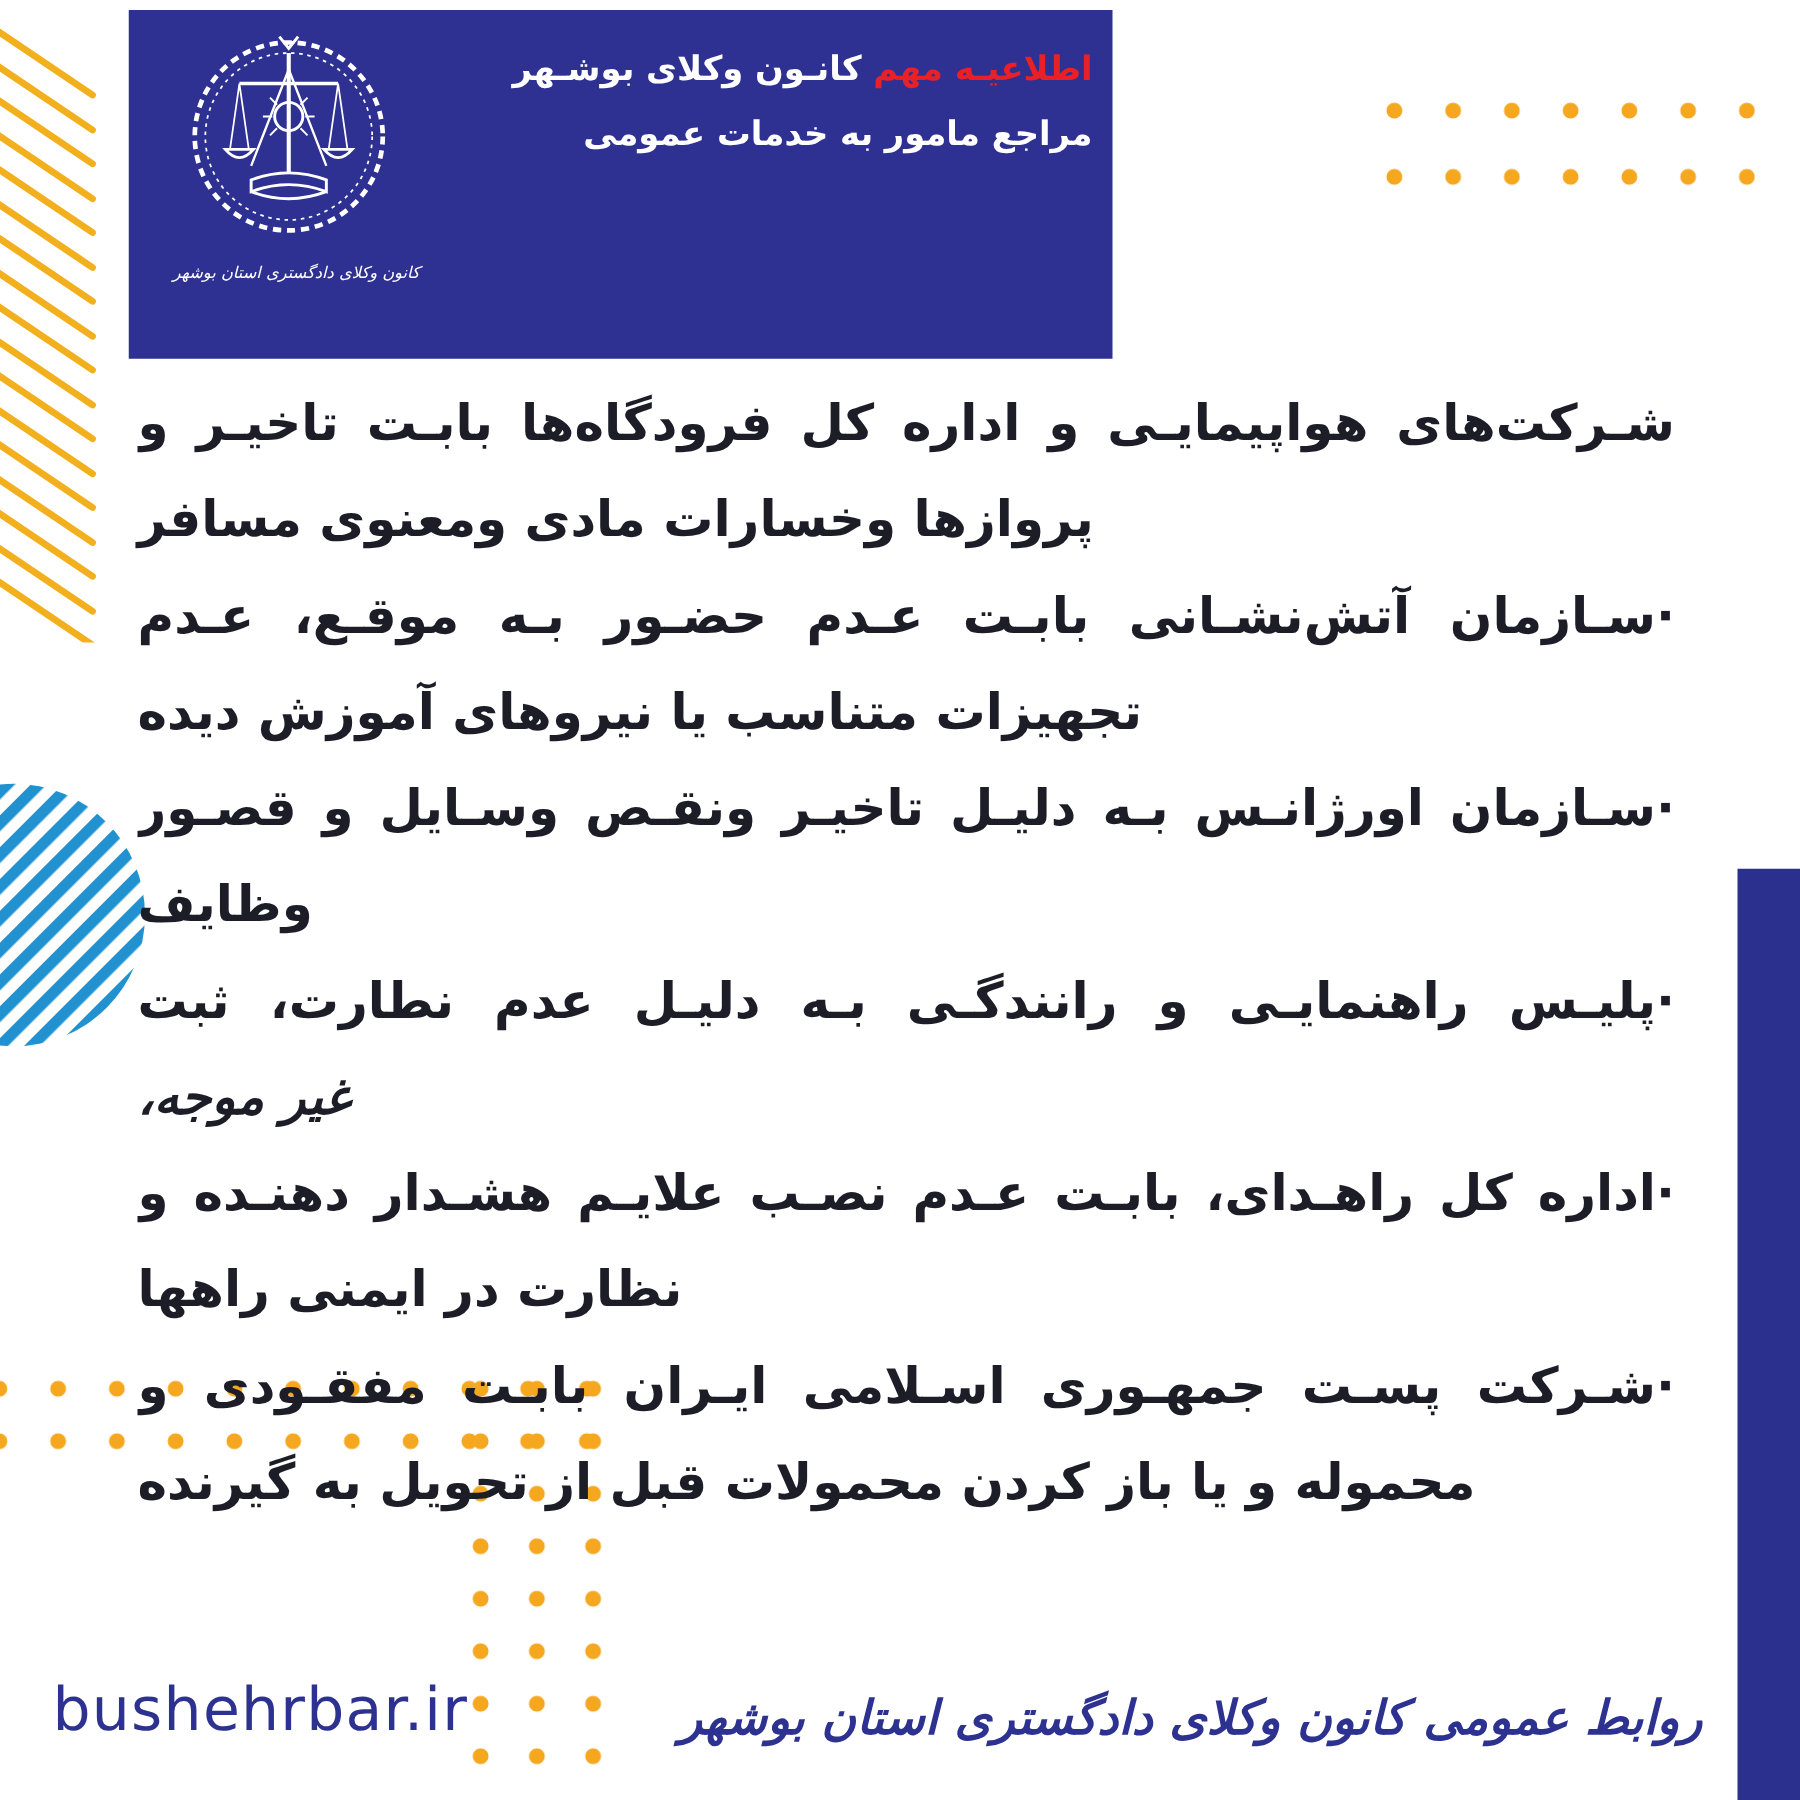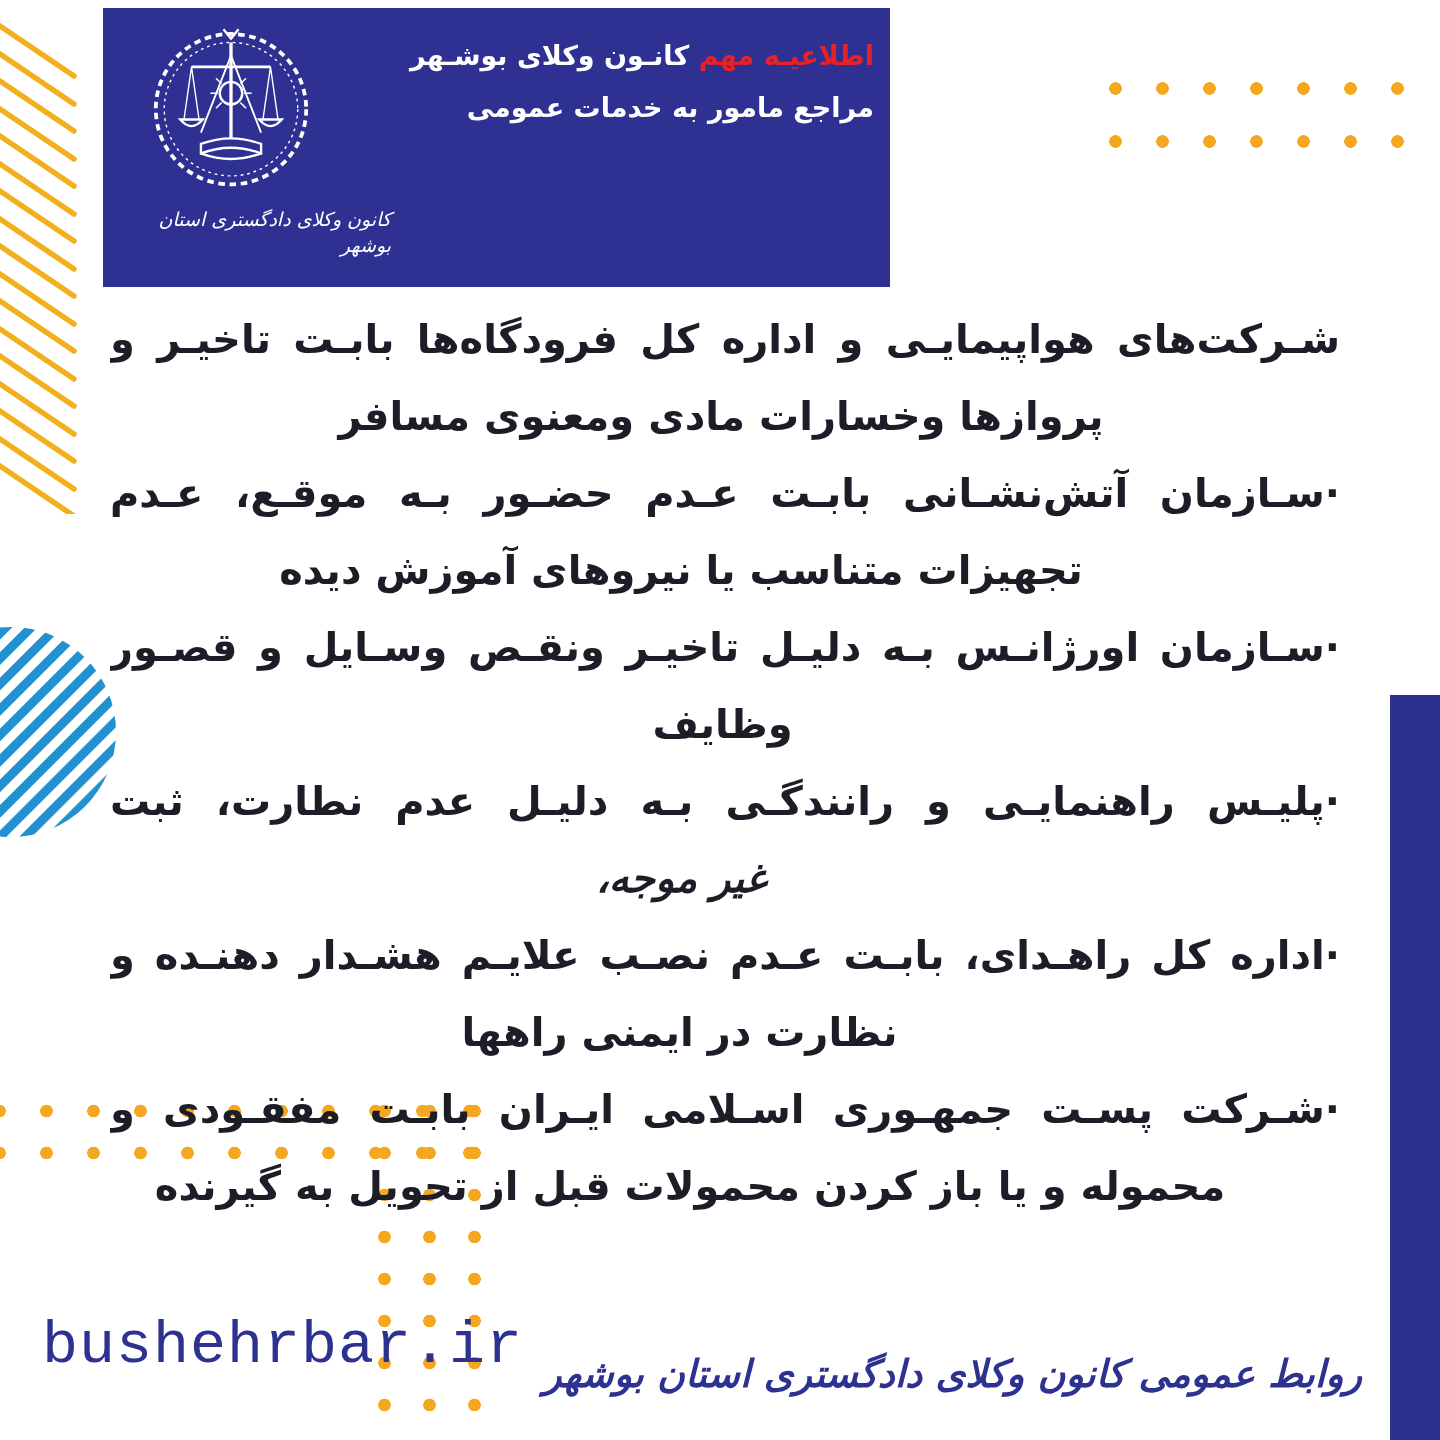--- a/index.html
+++ b/index.html
@@ -30,45 +30,45 @@
     position:absolute;left:1390px;top:695px;width:50px;height:745px;
     background:#2b2f8e;z-index:2;
   }
   
   .header-box{
     position:absolute;left:103px;top:8px;width:787px;height:279px;
     background:#2e3192;z-index:3;
   }
   .logo-emblem{position:absolute;left:28px;top:10px;width:200px;height:188px;}
   .logo-caption{
-    position:absolute;left:0px;top:198px;width:268px;text-align:right;
-    color:#ffffff;font-size:19px;font-style:italic;direction:rtl;line-height:26px;padding-left:20px;
+    position:absolute;left:0px;top:198px;width:268px;text-align:center;
+    color:#ffffff;font-size:13px;font-style:italic;direction:rtl;line-height:26px;
   }
   .header-text{
     position:absolute;top:22px;right:16px;width:560px;
     direction:rtl;text-align:right;color:#ffffff;
     font-weight:bold;font-size:27px;line-height:52px;white-space:nowrap;
   }
   .header-text .red{color:#e82127;}
   
   .main-text{
     position:absolute;left:110px;top:303px;width:1230px;z-index:3;
     direction:rtl;color:#1d1d27;font-weight:bold;font-size:40px;
   }
-  .t-line{height:77px;line-height:72px;text-align:center;white-space:nowrap;}
+  .t-line{height:77px;line-height:72px;text-align:left;white-space:nowrap;}
   .t-line.full{
     white-space:normal;text-align:justify;text-align-last:justify;
     text-justify:inter-word;overflow:hidden;
   }
   .m8{margin-right:8px;}  .m58{margin-right:88px;} .m5{margin-right:5px;}
   .m88{margin-right:88px;font-style:italic;}.m148{margin-right:91px;}.m162{margin-right:70px;}
   
   .site-url{
-    position:absolute;left:42px;top:1312px;z-index:3;
-    color:#2d3190;font-size:60px;letter-spacing:1px;font-family:Liberation Mono, monospace;
+    position:absolute;left:42px;top:1340px;z-index:3;
+    color:#2d3190;font-size:48px;letter-spacing:1px;
   }
   .credit{
     position:absolute;right:78px;top:1352px;z-index:3;direction:rtl;
     color:#2d3190;font-size:38px;font-weight:bold;font-style:italic;white-space:nowrap;
   }
 </style>
 </head>
 <body>
 
 <svg class="stripes-topleft" viewBox="0 0 82 500" xmlns="http://www.w3.org/2000/svg">

